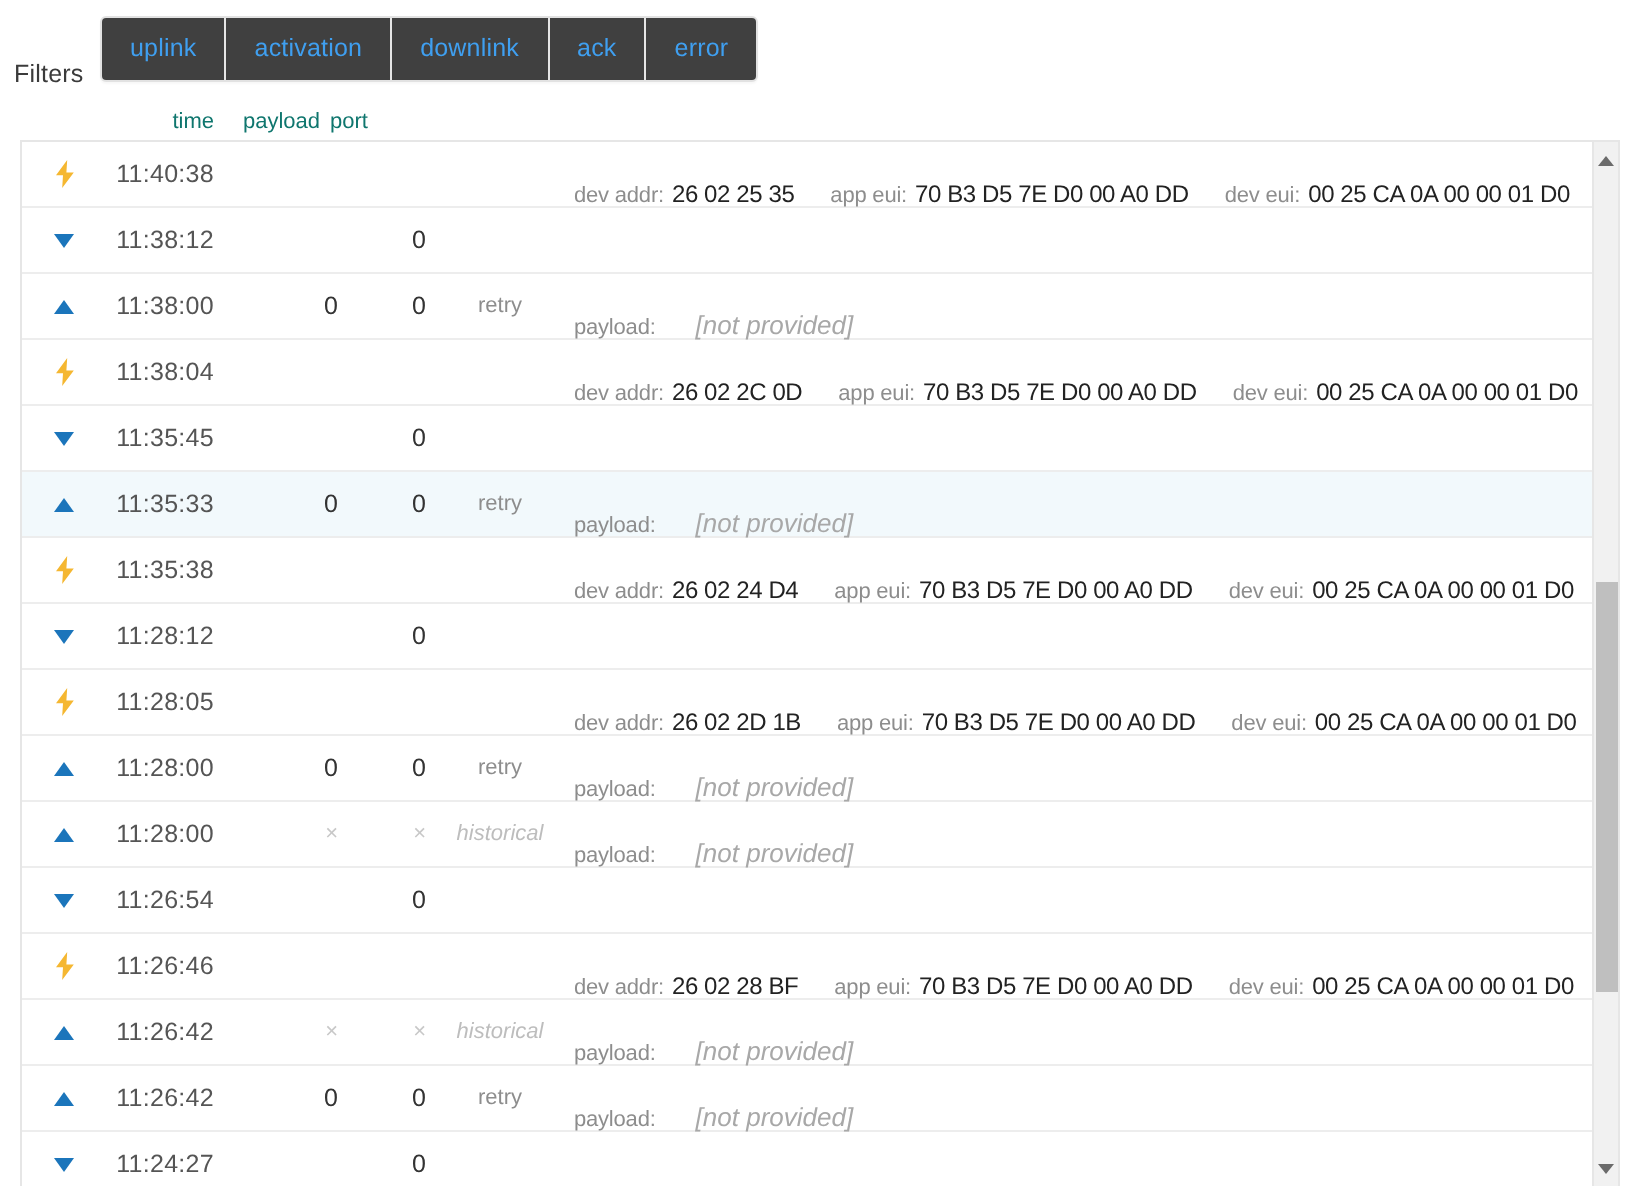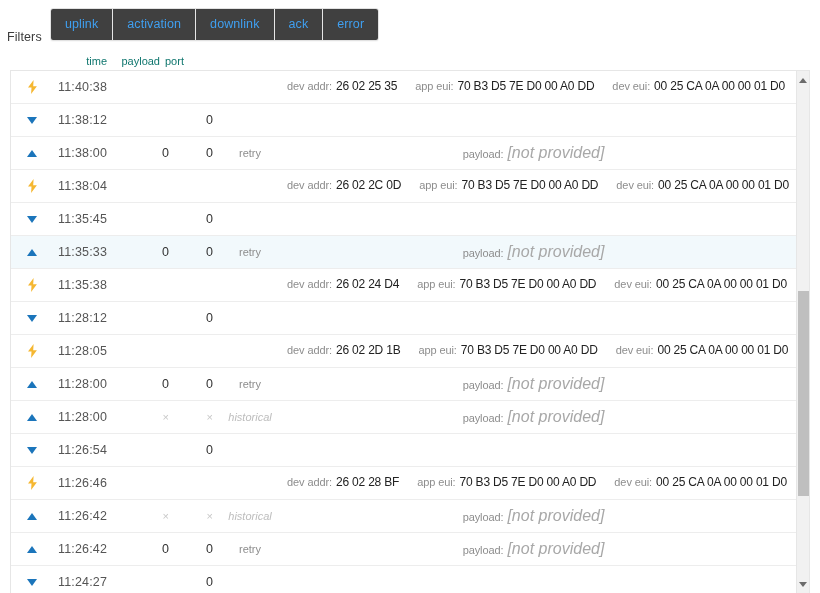--- a/index.html
+++ b/index.html
@@ -157,44 +157,43 @@
     line-height: 32px;
     text-align: center;
     font-size: 11px;
     color: #8d8d8d;
   }
   .cell-tag.historical { color: #bdbdbd; font-style: italic; }
 
   .cell-detail {
     position: absolute;
     left: 276px;
-    top: 0;
+    top: 16px;
     right: 0;
     height: 32px;
-    line-height: 31px;
+    line-height: 20px;
     white-space: nowrap;
     overflow: hidden;
-    text-align: center;
   }
   .lbl {
     color: #8d8d8d;
     font-size: 11px;
     letter-spacing: -.1px;
   }
   .val {
     color: #222222;
     font-size: 12px;
     letter-spacing: -.2px;
     margin-left: 4px;
   }
   .val-empty {
     color: #a8a8a8;
-    font-size: 16px;
+    font-size: 13px;
     font-style: italic;
-    margin-left: 4px;
+    margin-left: 20px;
   }
   .grp { margin-right: 18px; }
 
   
   .tri-up, .tri-down {
     width: 0; height: 0;
     border-left: 5px solid transparent;
     border-right: 5px solid transparent;
   }
   .tri-up   { border-bottom: 7px solid #1b75bb; }

